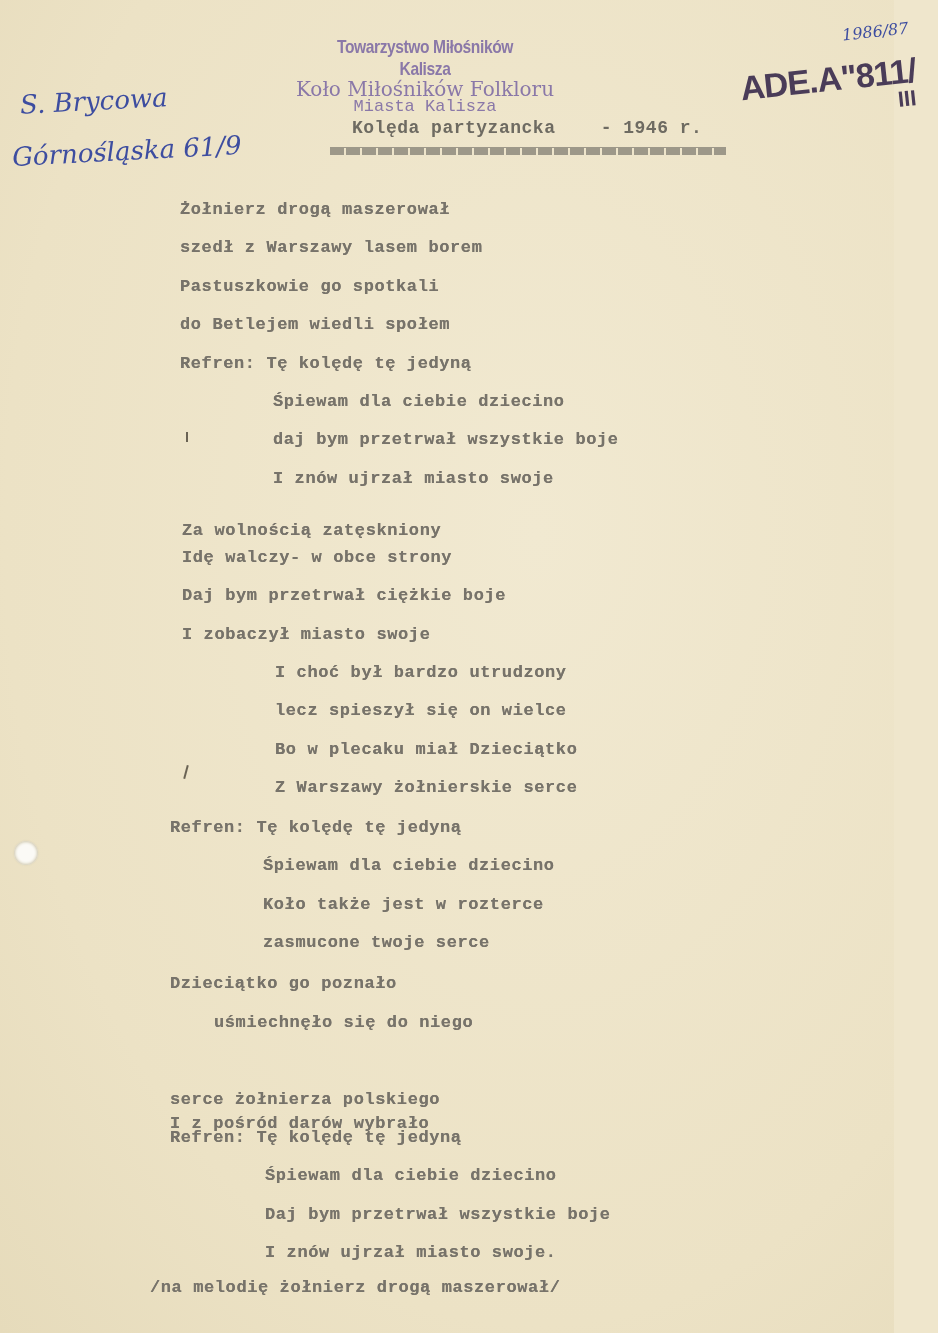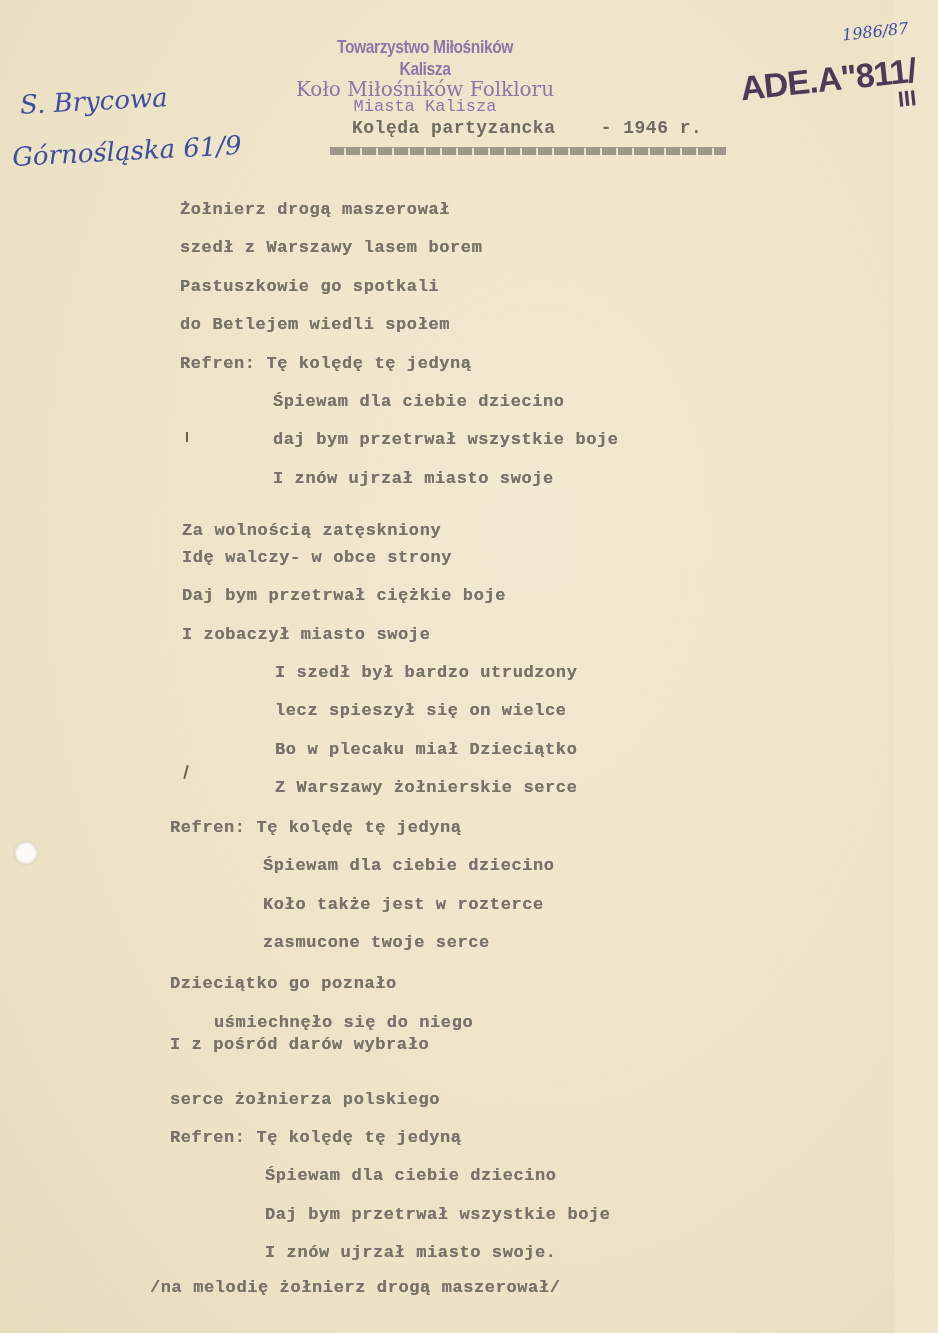--- a/index.html
+++ b/index.html
@@ -92,31 +92,31 @@
       <div class="line" style="left: 180px; top: 277px;">Pastuszkowie go spotkali</div>
       <div class="line" style="left: 180px; top: 315px;">do Betlejem wiedli społem</div>
       <div class="line" style="left: 180px; top: 354px;">Refren: Tę kolędę tę jedyną</div>
       <div class="line" style="left: 273px; top: 392px;">Śpiewam dla ciebie dziecino</div>
       <div class="line" style="left: 273px; top: 430px;">daj bym przetrwał wszystkie boje</div>
       <div class="line" style="left: 273px; top: 469px;">I znów ujrzał miasto swoje</div>
       <div class="line" style="left: 182px; top: 509px; margin-top: 12px;">Za wolnością zatęskniony</div>
       <div class="line" style="left: 182px; top: 548px;">Idę walczy- w obce strony</div>
       <div class="line" style="left: 182px; top: 586px;">Daj bym przetrwał ciężkie boje</div>
       <div class="line" style="left: 182px; top: 625px;">I zobaczył miasto swoje</div>
-      <div class="line" style="left: 275px; top: 663px;">I szedł był bardzo utrudzony</div>
+      <div class="line" style="left: 275px; top: 663px;">I choć był bardzo utrudzony</div>
       <div class="line" style="left: 275px; top: 701px;">lecz spieszył się on wielce</div>
       <div class="line" style="left: 275px; top: 740px;">Bo w plecaku miał Dzieciątko</div>
       <div class="line" style="left: 275px; top: 778px;">Z Warszawy żołnierskie serce</div>
       <div class="line" style="left: 170px; top: 818px;">Refren: Tę kolędę tę jedyną</div>
       <div class="line" style="left: 263px; top: 856px;">Śpiewam dla ciebie dziecino</div>
       <div class="line" style="left: 263px; top: 895px;">Koło także jest w rozterce</div>
       <div class="line" style="left: 263px; top: 933px;">zasmucone twoje serce</div>
       <div class="line" style="left: 170px; top: 974px;">Dzieciątko go poznało</div>
       <div class="line" style="left: 170px; top: 1013px; margin-left: 44px;">uśmiechnęło się do niego</div>
-      <div class="line" style="left: 170px; top: 1035px;">I z pośród darów wybrało</div>
+      <div class="line" style="left: 170px; top: 1114px;">I z pośród darów wybrało</div>
       <div class="line" style="left: 170px; top: 1090px;">serce żołnierza polskiego</div>
       <div class="line" style="left: 170px; top: 1128px;">Refren: Tę kolędę tę jedyną</div>
       <div class="line" style="left: 265px; top: 1166px;">Śpiewam dla ciebie dziecino</div>
       <div class="line" style="left: 265px; top: 1205px;">Daj bym przetrwał wszystkie boje</div>
       <div class="line" style="left: 265px; top: 1243px;">I znów ujrzał miasto swoje.</div>
       <div class="line" style="left: 150px; top: 1278px;">/na melodię żołnierz drogą maszerował/</div>
     </div>
 
   <div class="hole"></div>
   <div class="tick" style="left:186px;top:432px;height:10px;"></div>

